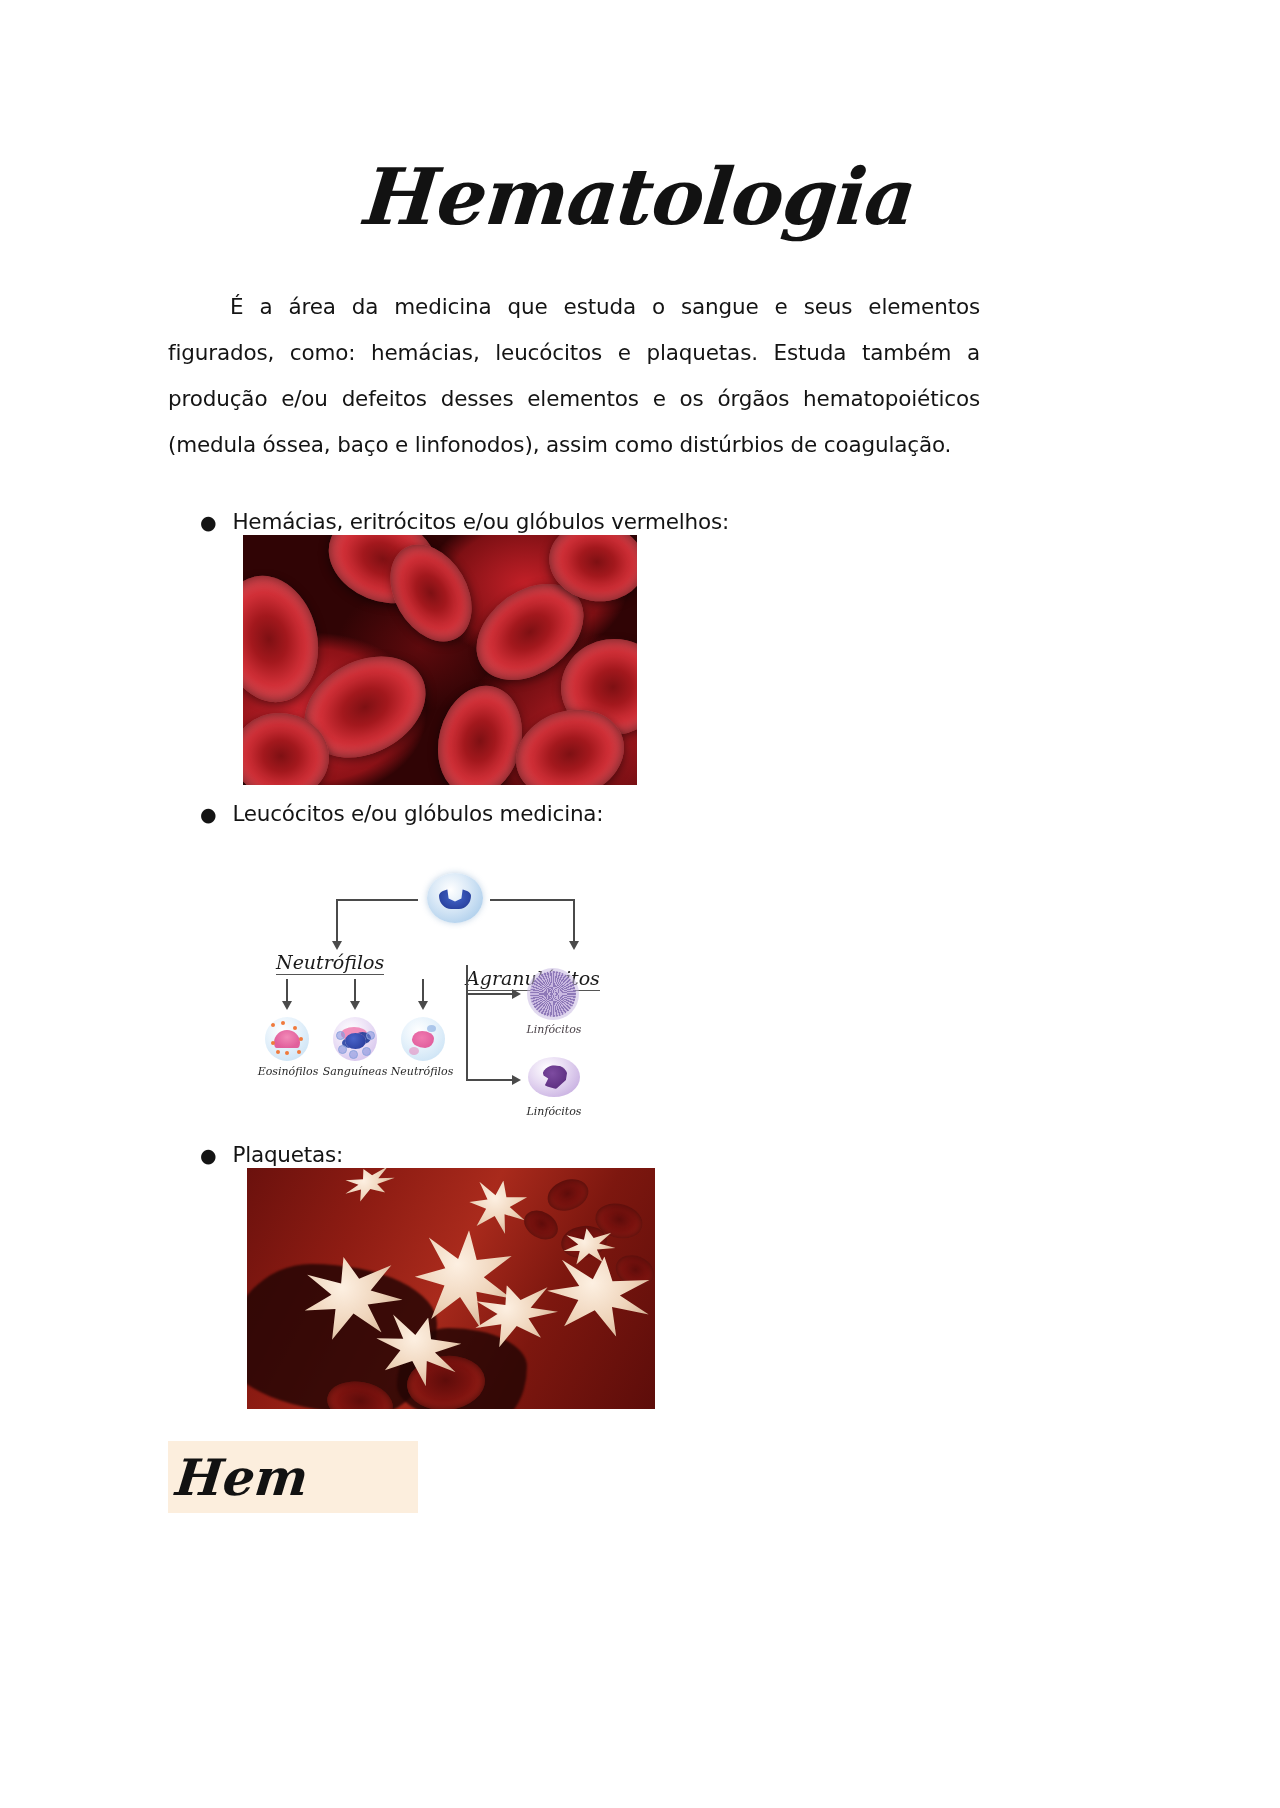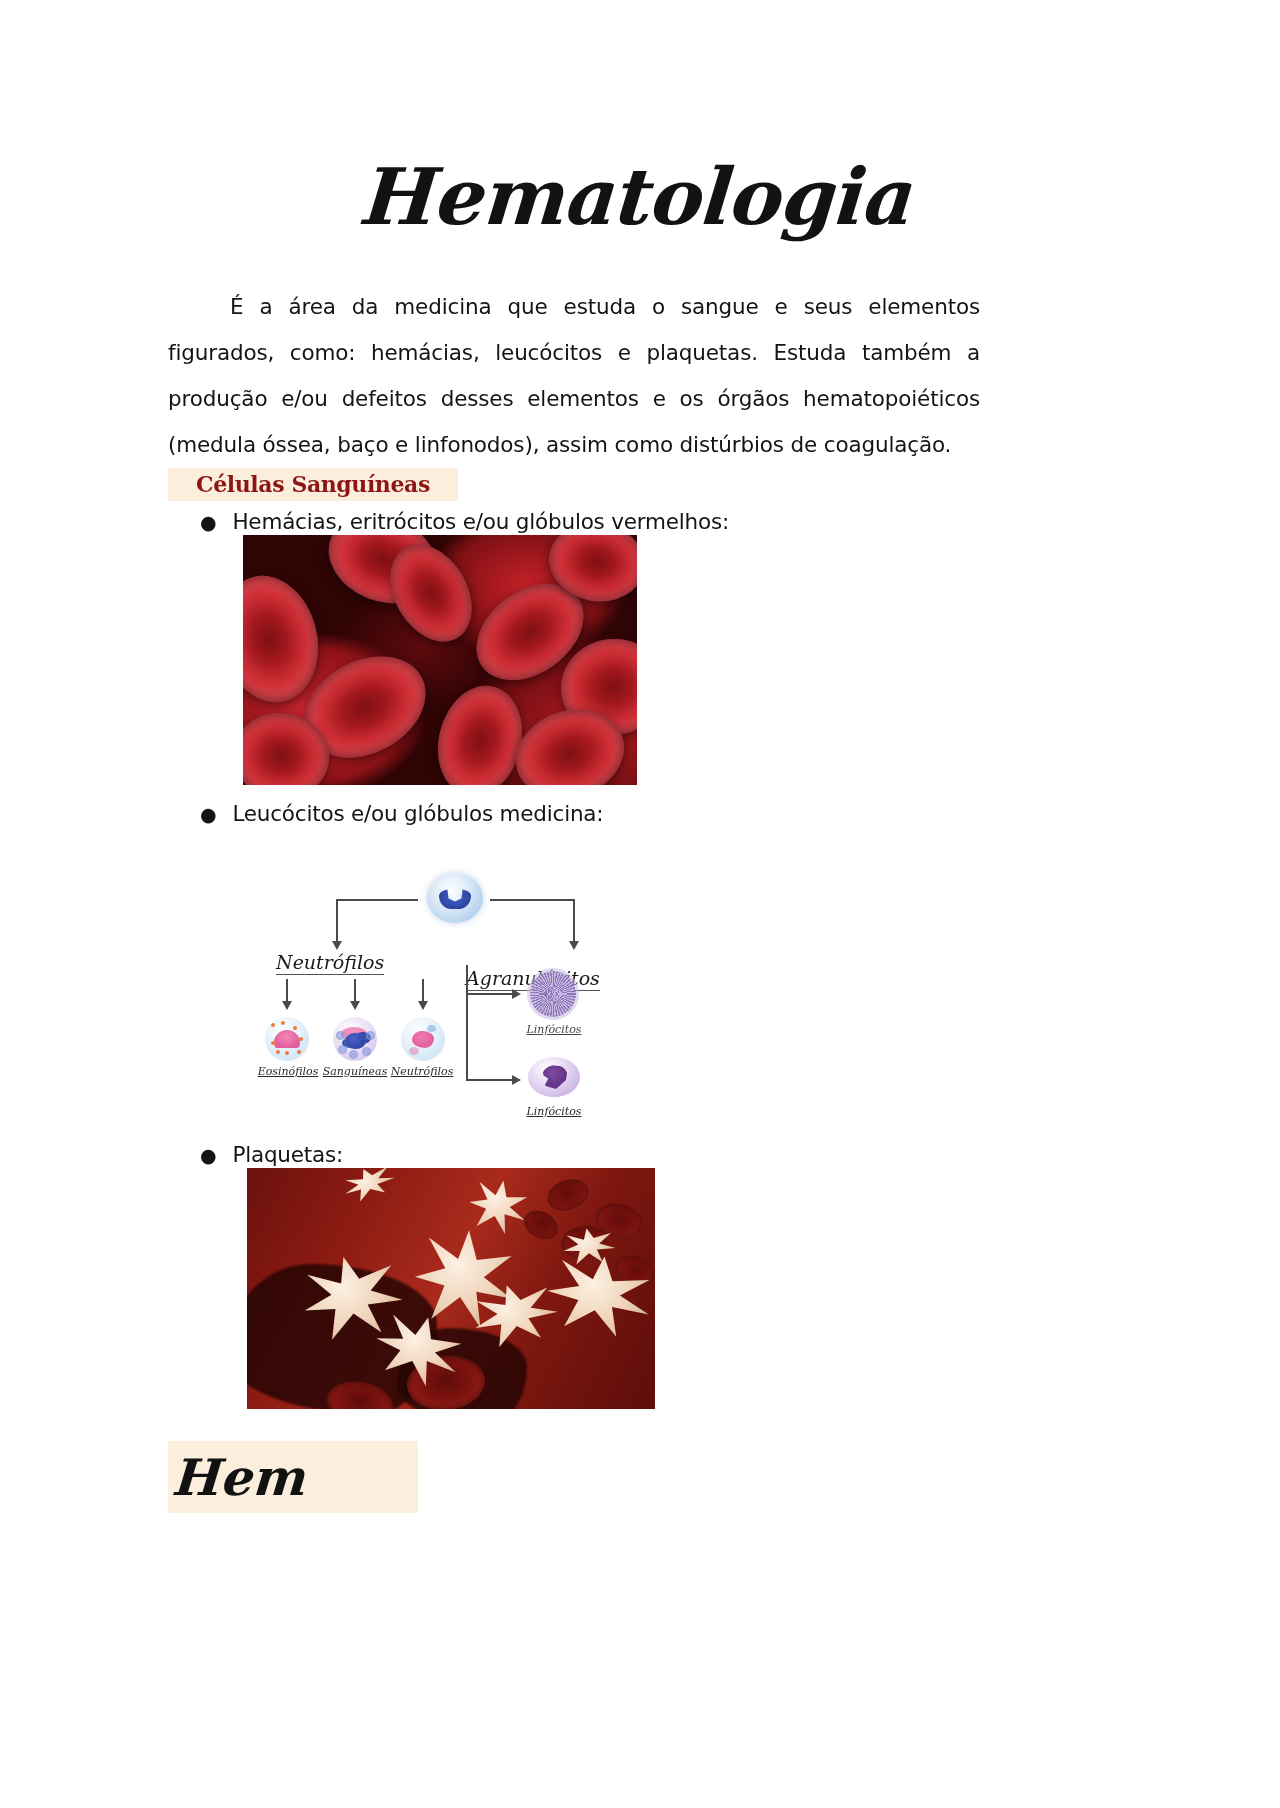--- a/index.html
+++ b/index.html
@@ -153,21 +153,20 @@
     padding-bottom: 1px;
   }
   .dg-leaf-label {
     position: absolute;
     font-family: "DejaVu Serif", serif;
     font-style: italic;
     font-size: 11px;
     color: #2a2a2a;
     white-space: nowrap;
     text-align: center;
-    text-decoration: underline;
   }
   .dg-leaf-label.blur { color: #4a4248; }
 
   .cellimg { position: absolute; border-radius: 50%; }
 
   
   .cell-main {
     width: 56px; height: 50px;
     background: radial-gradient(ellipse at 42% 34%, #ffffff 0%, #dceaf7 38%, #b7d4ee 72%, #9cc2e4 100%);
     box-shadow: 0 0 6px rgba(120,160,200,.45);
@@ -313,23 +312,20 @@
 </style>
 </head>
 <body>
 
 <div class="page">
 
   <div class="doc-title">Hematologia</div>
 
   <p class="intro">É a área da medicina que estuda o sangue e seus elementos figurados, como: hemácias, leucócitos e plaquetas. Estuda também a produção e/ou defeitos desses elementos e os órgãos hematopoiéticos (medula óssea, baço e linfonodos), assim como distúrbios de coagulação.</p>
 
-  <div class="section-heading-wrap">
-    <div class="section-heading">Células Sanguíneas</div>
-  </div>
 
   <div class="bullet b1">
     <span class="dot">●</span>
     <span>Hemácias, eritrócitos e/ou glóbulos vermelhos:</span>
   </div>
 
   <div class="fig-rbc">
     <div class="bgwash"></div>
     <div class="rbc" style="left:-22px;  top:40px;  width:96px;  height:128px; transform:rotate(-14deg);"></div>
     <div class="rbc" style="left:84px;   top:-18px; width:112px; height:84px;  transform:rotate(22deg);"></div>

